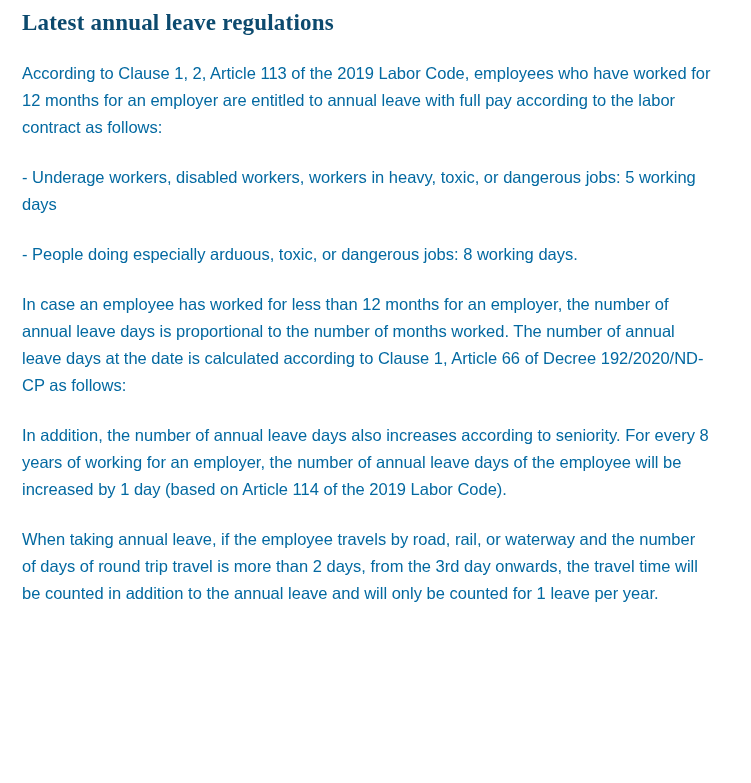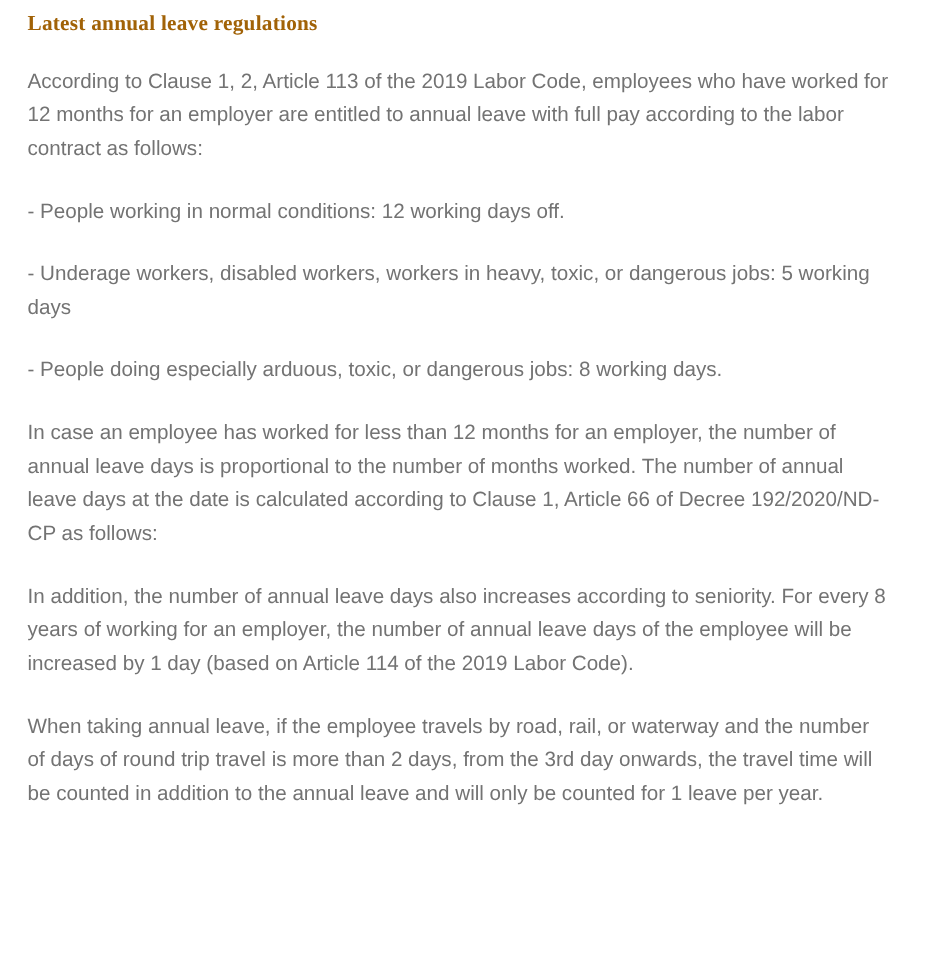--- a/index.html
+++ b/index.html
@@ -13,43 +13,42 @@
     overflow: hidden;
     font-family: "Liberation Sans", "DejaVu Sans", sans-serif;
   }
   .article {
     padding: 8px 39px 0 22px;
     box-sizing: border-box;
     width: 751px;
   }
   .article-title {
     font-family: "Liberation Serif", "DejaVu Serif", serif;
-    font-size: 17px;
+    font-size: 23px;
     font-weight: 700;
-    color: #a16207;
+    color: #0c4a6e;
     letter-spacing: 0.2px;
     margin: 0 0 22px 0;
     line-height: 1.3;
   }
   .article-paragraph {
     font-size: 16.5px;
     line-height: 27px;
-    color: #737373;
+    color: #0369a1;
     margin: 0 0 23px 0;
   }
 </style>
 </head>
 <body>
 
 <main class="article">
   <h1 class="article-title">Latest annual leave regulations</h1>
 
   <p class="article-paragraph">According to Clause 1, 2, Article 113 of the 2019 Labor Code, employees who have worked for 12 months for an employer are entitled to annual leave with full pay according to the labor contract as follows:</p>
 
-  <p class="article-paragraph">- People working in normal conditions: 12 working days off.</p>
 
   <p class="article-paragraph">- Underage workers, disabled workers, workers in heavy, toxic, or dangerous jobs: 5 working days</p>
 
   <p class="article-paragraph">- People doing especially arduous, toxic, or dangerous jobs: 8 working days.</p>
 
   <p class="article-paragraph">In case an employee has worked for less than 12 months for an employer, the number of annual leave days is proportional to the number of months worked. The number of annual leave days at the date is calculated according to Clause 1, Article 66 of Decree 192/2020/ND-CP as follows:</p>
 
 
   <p class="article-paragraph">In addition, the number of annual leave days also increases according to seniority. For every 8 years of working for an employer, the number of annual leave days of the employee will be increased by 1 day (based on Article 114 of the 2019 Labor Code).</p>
 

